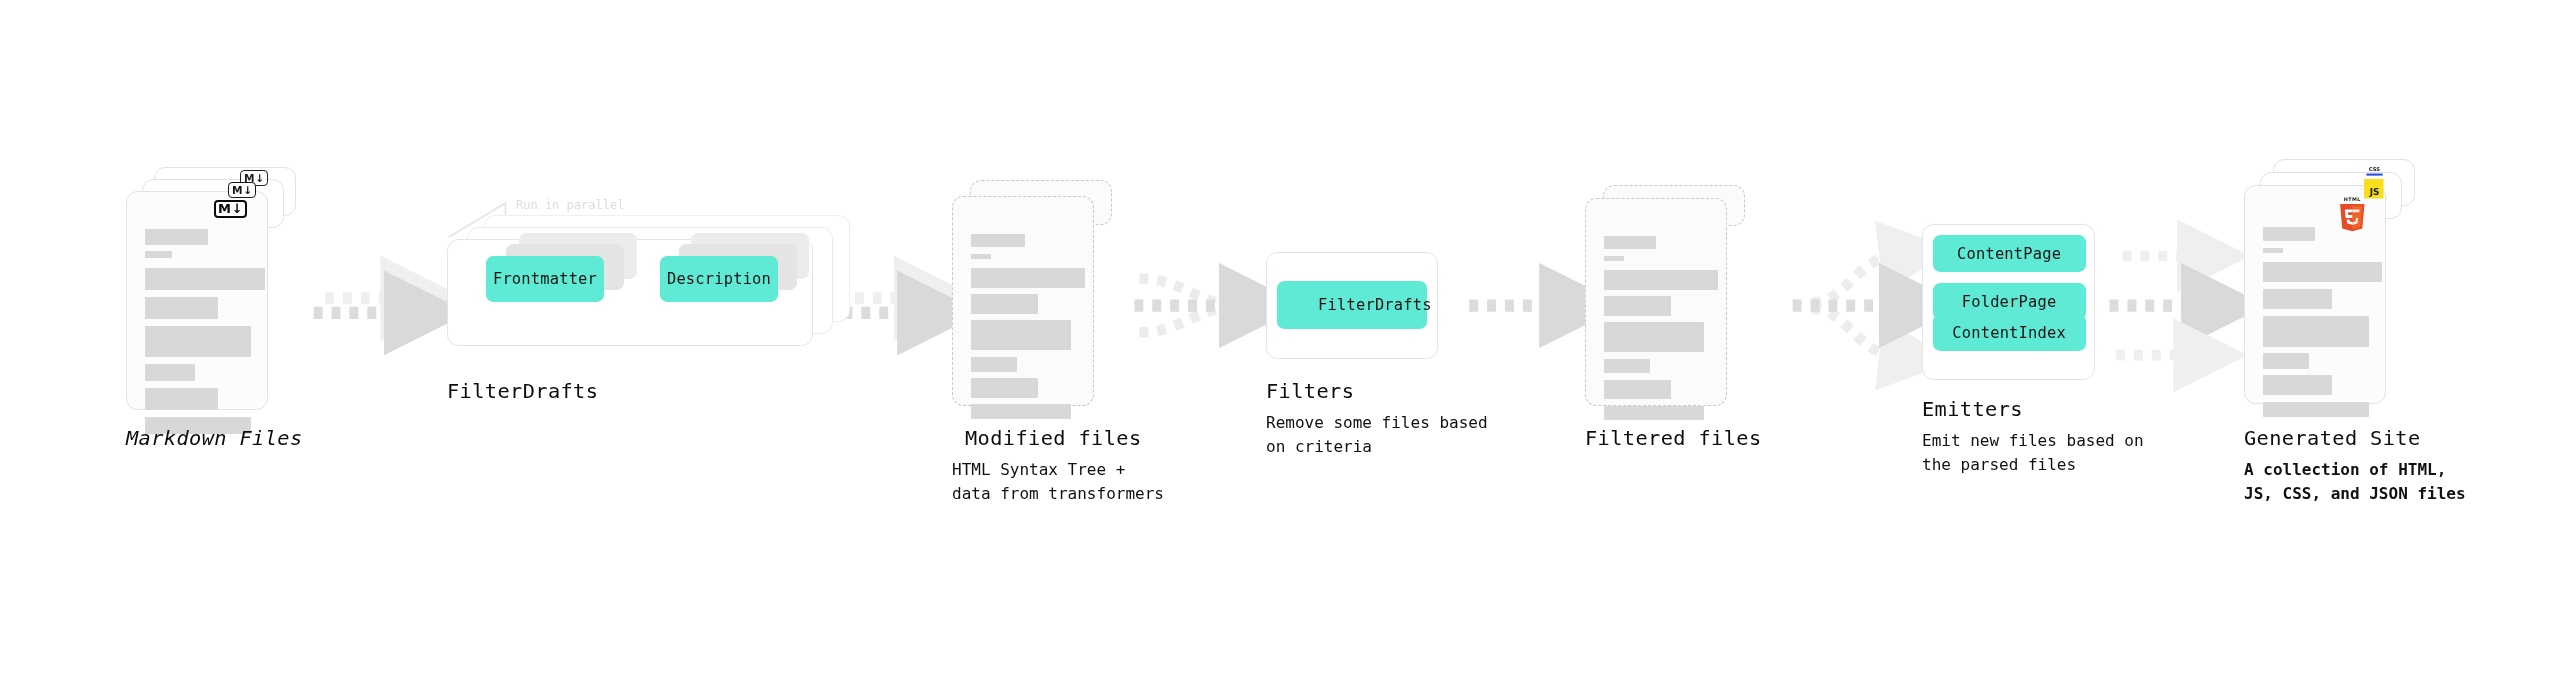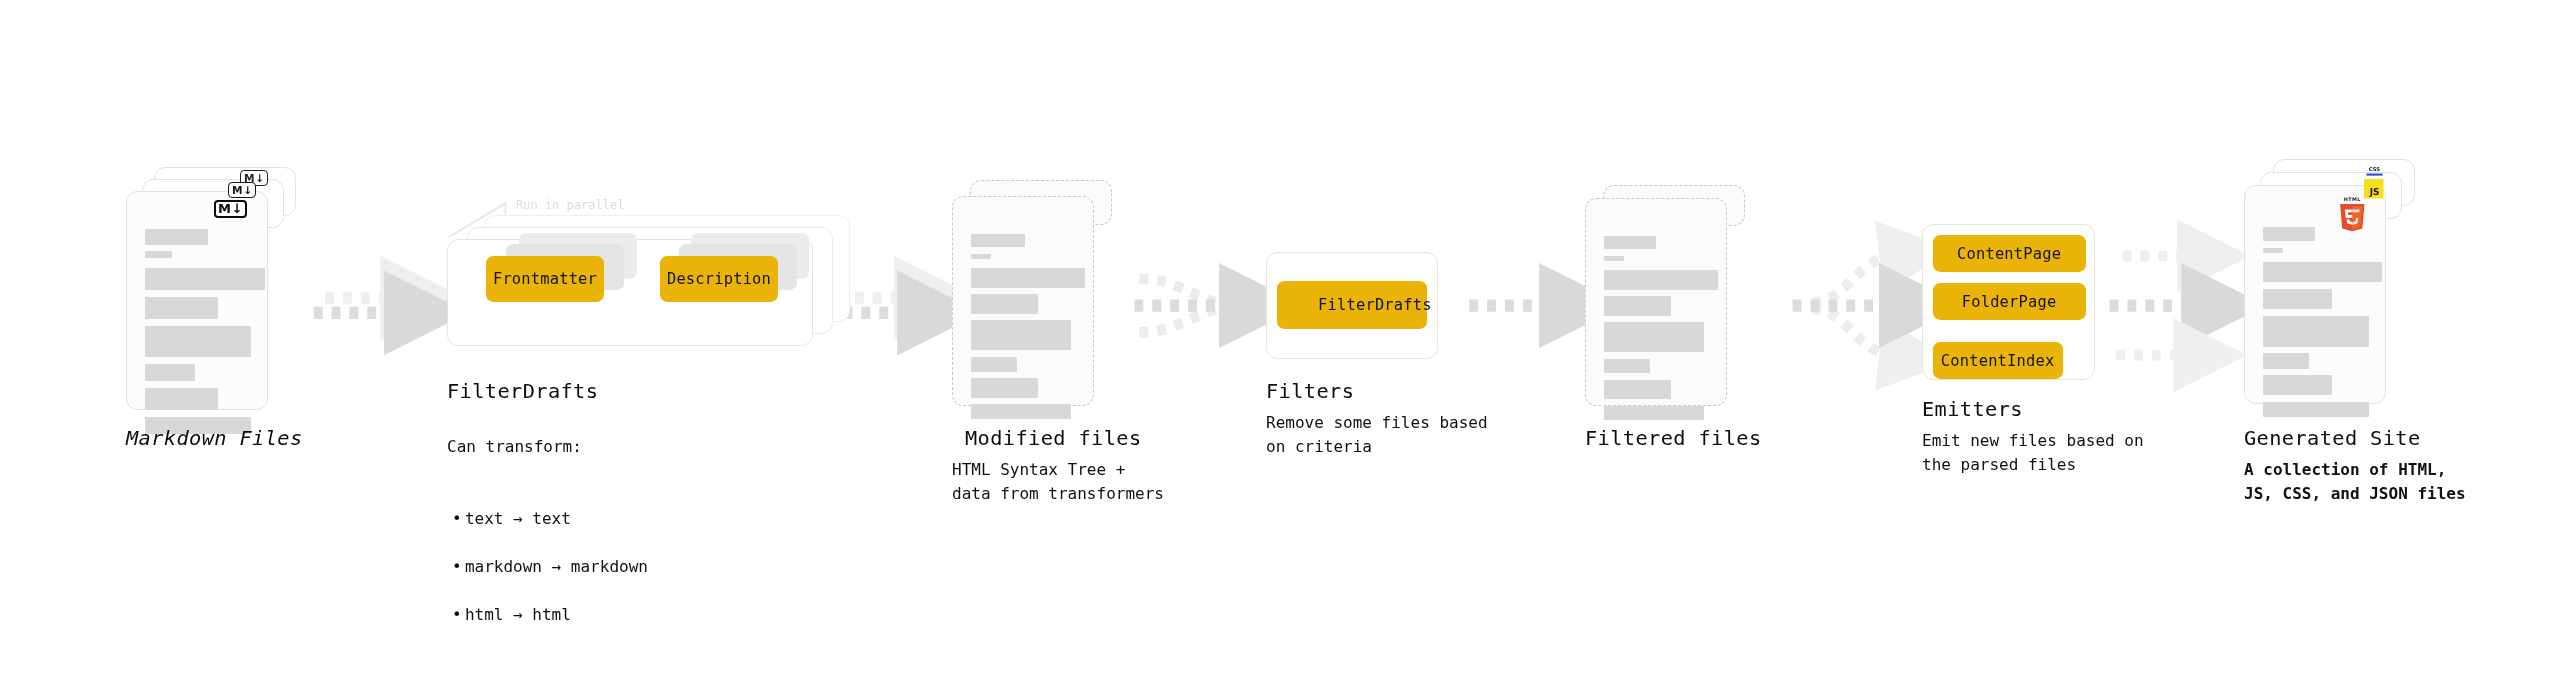--- a/index.html
+++ b/index.html
@@ -89,21 +89,21 @@
     border: 1.5px solid #e4e4e4;
     border-radius: 11.4px;
     background: #ffffff;
   }
   .group-box.l1 { border-color: #efefef; }
   .group-box.l2 { border-color: #eaeaea; }
 
   .chip {
     position: absolute;
     box-sizing: border-box;
-    background: #eab308;
+    background: #5eead4;
     border-radius: 7.3px;
     display: flex;
     align-items: center;
     justify-content: center;
     font-size: 15.4px;
     letter-spacing: 0.2px;
     color: #141414;
     white-space: nowrap;
   }
   .chip.l1 { background: #ececec; color: transparent; }
@@ -259,28 +259,20 @@
     <div class="chip" style="left:39px; top:57px; width:118px; height:46px;">Frontmatter</div>
 
     <div class="chip l1" style="left:244px; top:34px; width:118px; height:46px;"></div>
     <div class="chip l2" style="left:232px; top:45px; width:118px; height:46px;"></div>
     <div class="chip" style="left:213px; top:57px; width:118px; height:46px;">Description</div>
   </div>
 
   <div class="parallel-label" style="left:516px; top:198px;">Run in parallel</div>
 
   <div class="caption-title" style="left:447px; top:379px;">FilterDrafts</div>
-  <div class="caption-sub" style="left:447px; top:411px;">
-    <div>Can transform:</div>
-    <ul class="b-list">
-      <li>text → text</li>
-      <li>markdown → markdown</li>
-      <li>html → html</li>
-    </ul>
-  </div>
 
   <div class="node" style="left:952px; top:180px;">
     <div class="doc-stack" style="width:171px; height:236px;">
       <div class="doc-card dashed" style="left:18px; top:0px; width:142px; height:45px;"></div>
       <div class="doc-card dashed" style="left:0px; top:16.3px; width:142px; height:210px;">
         <div class="doc-bars">
           <div class="bar" style="width:54px;height:13px;margin-bottom:6.5px;"></div>
           <div class="bar" style="width:19.5px;height:5.7px;margin-bottom:9px;"></div>
           <div class="bar" style="width:114px;height:19.5px;margin-bottom:6.5px;"></div>
           <div class="bar" style="width:67px;height:19.5px;margin-bottom:6.5px;"></div>
@@ -320,21 +312,21 @@
         </div>
       </div>
     </div>
   </div>
   <div class="caption-title" style="left:1585px; top:426px;">Filtered files</div>
 
   <div class="node" style="left:1922px; top:224px;">
     <div class="group-box" style="left:0px; top:0px; width:173px; height:156px;"></div>
     <div class="chip" style="left:10.6px; top:11.4px; width:153px; height:37px;">ContentPage</div>
     <div class="chip" style="left:10.6px; top:59px; width:153px; height:37px;">FolderPage</div>
-    <div class="chip" style="left:10.6px; top:118px; width:130px; height:37px;">ContentIndex</div>
+    <div class="chip" style="left:10.6px; top:90px; width:153px; height:37px;">ContentIndex</div>
   </div>
   <div class="caption-title" style="left:1922px; top:397px;">Emitters</div>
   <div class="caption-sub" style="left:1922px; top:429px;">Emit new files based on
 the parsed files</div>
 
   <div class="node" style="left:2244px; top:159px;">
     <div class="doc-stack" style="width:175px; height:252px;">
       <div class="doc-card ghost1" style="left:29px; top:0px; width:142px; height:47px;"></div>
       <div class="doc-card ghost2" style="left:16.3px; top:13px; width:142px; height:47px;"></div>
       <div class="doc-card" style="left:0px; top:26px; width:142px; height:219px;">

